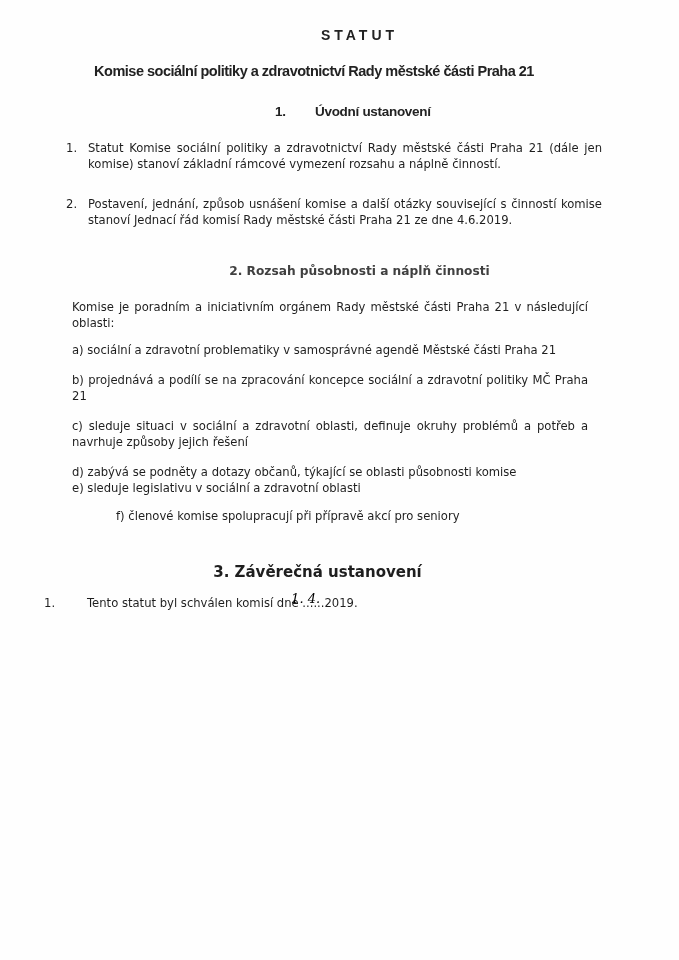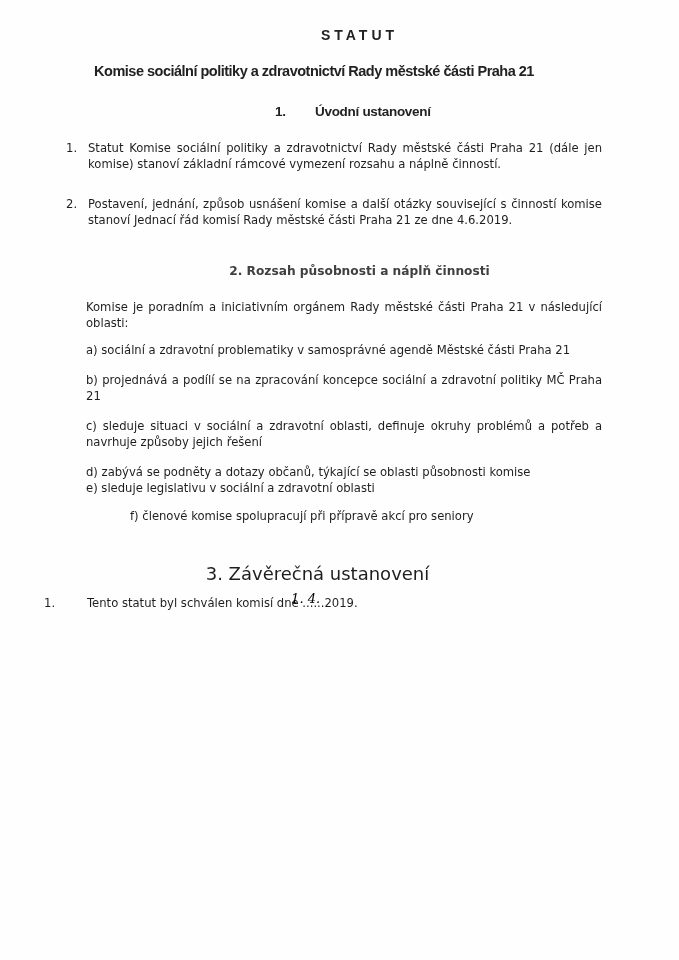--- a/index.html
+++ b/index.html
@@ -27,23 +27,23 @@
   }
   .item { position: absolute; left: 66px; width: 536px; }
   .item .n { position: absolute; left: 0; top: 0; }
   .item .t { margin-left: 22px; text-align: justify; text-align-last: left; white-space: normal; }
   .sec2 {
     left: 0; width: 679px; text-align: center; top: 264px;
     font-family: "DejaVu Sans", sans-serif; font-weight: bold; font-size: 12.2px; color: #404040;
   }
   .sec3 {
     left: 0; width: 595px; text-align: center; top: 563px;
-    font-family: "DejaVu Sans", sans-serif; font-weight: normal; font-size: 18px; color: #1e1e1e;
+    font-family: "DejaVu Sans", sans-serif; font-weight: bold; font-size: 15px; color: #1e1e1e;
   }
-  .para { position: absolute; left: 86px; width: 516px; white-space: normal; text-align: justify; text-align-last: left; }
+  .para { position: absolute; left: 72px; width: 516px; white-space: normal; text-align: justify; text-align-last: left; }
   .final { position: absolute; left: 44px; white-space: nowrap; }
   .final .n { display: inline-block; width: 43px; }
   .hand {
     position: relative; display: inline-block; font-family: "DejaVu Serif", serif; font-style: italic;
     color: #3b4ea8; font-size: 13px;
   }
   .hand.h1 { color: #000000; top: -4px; }
   .hand.h2 { top: -6px; }
 </style>
 </head>

